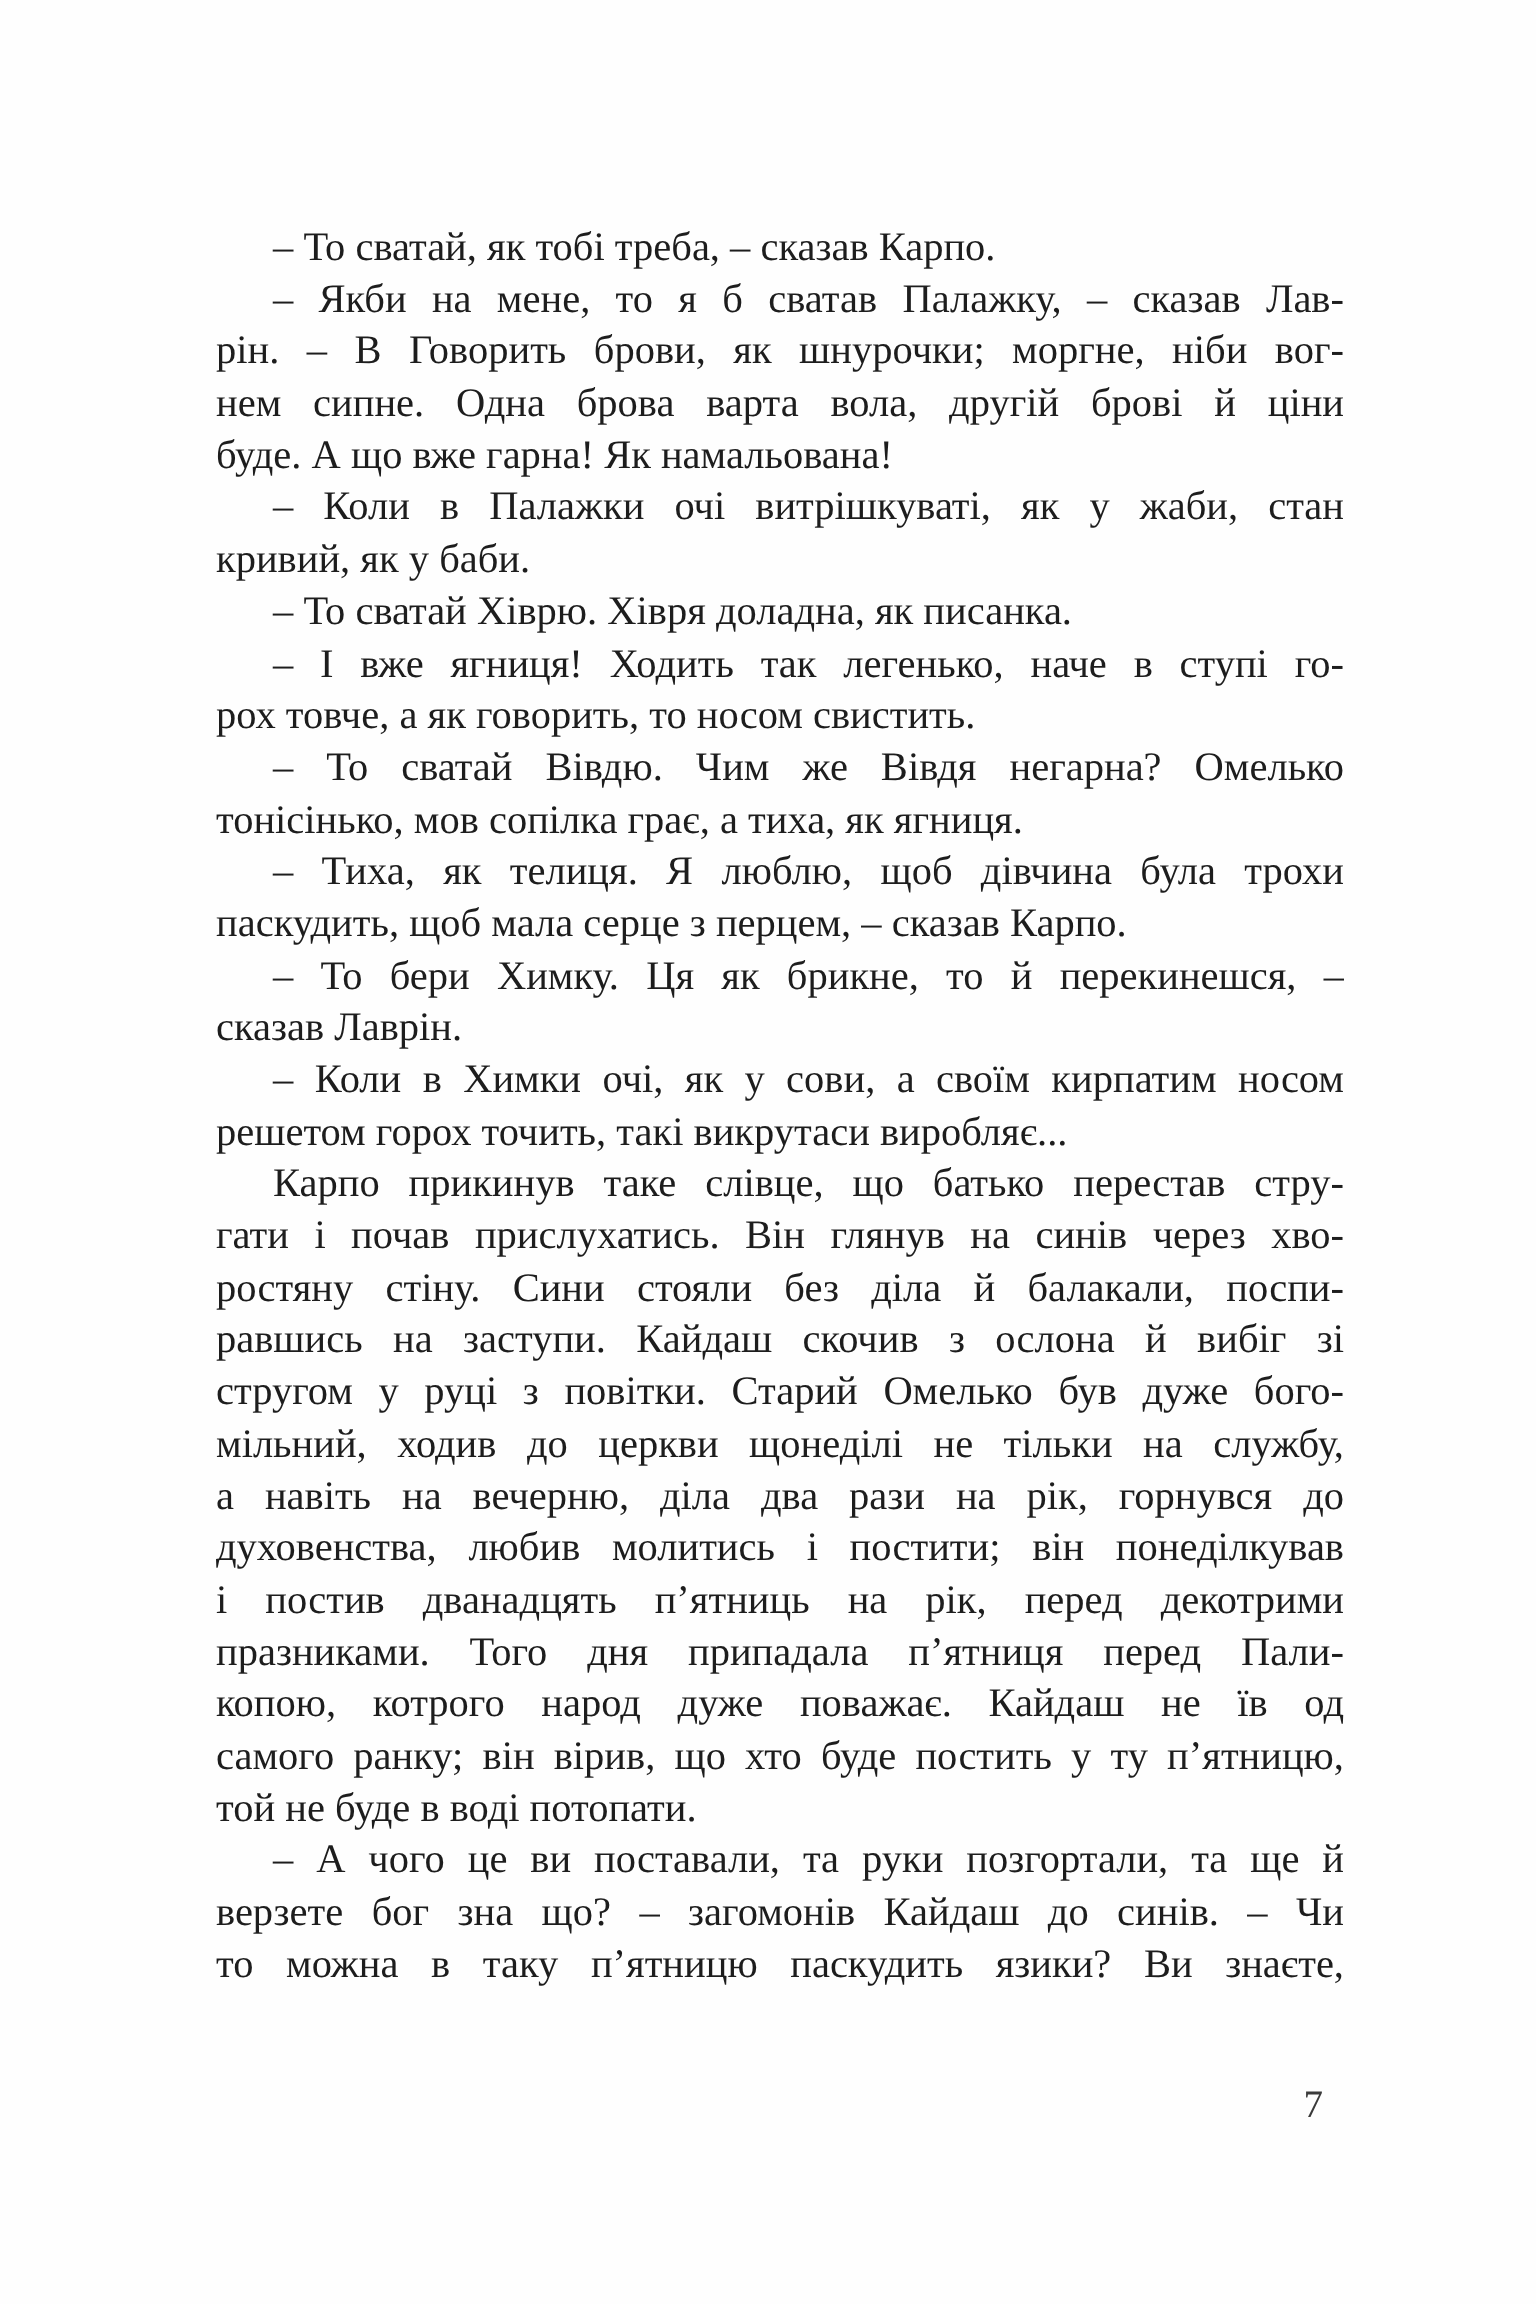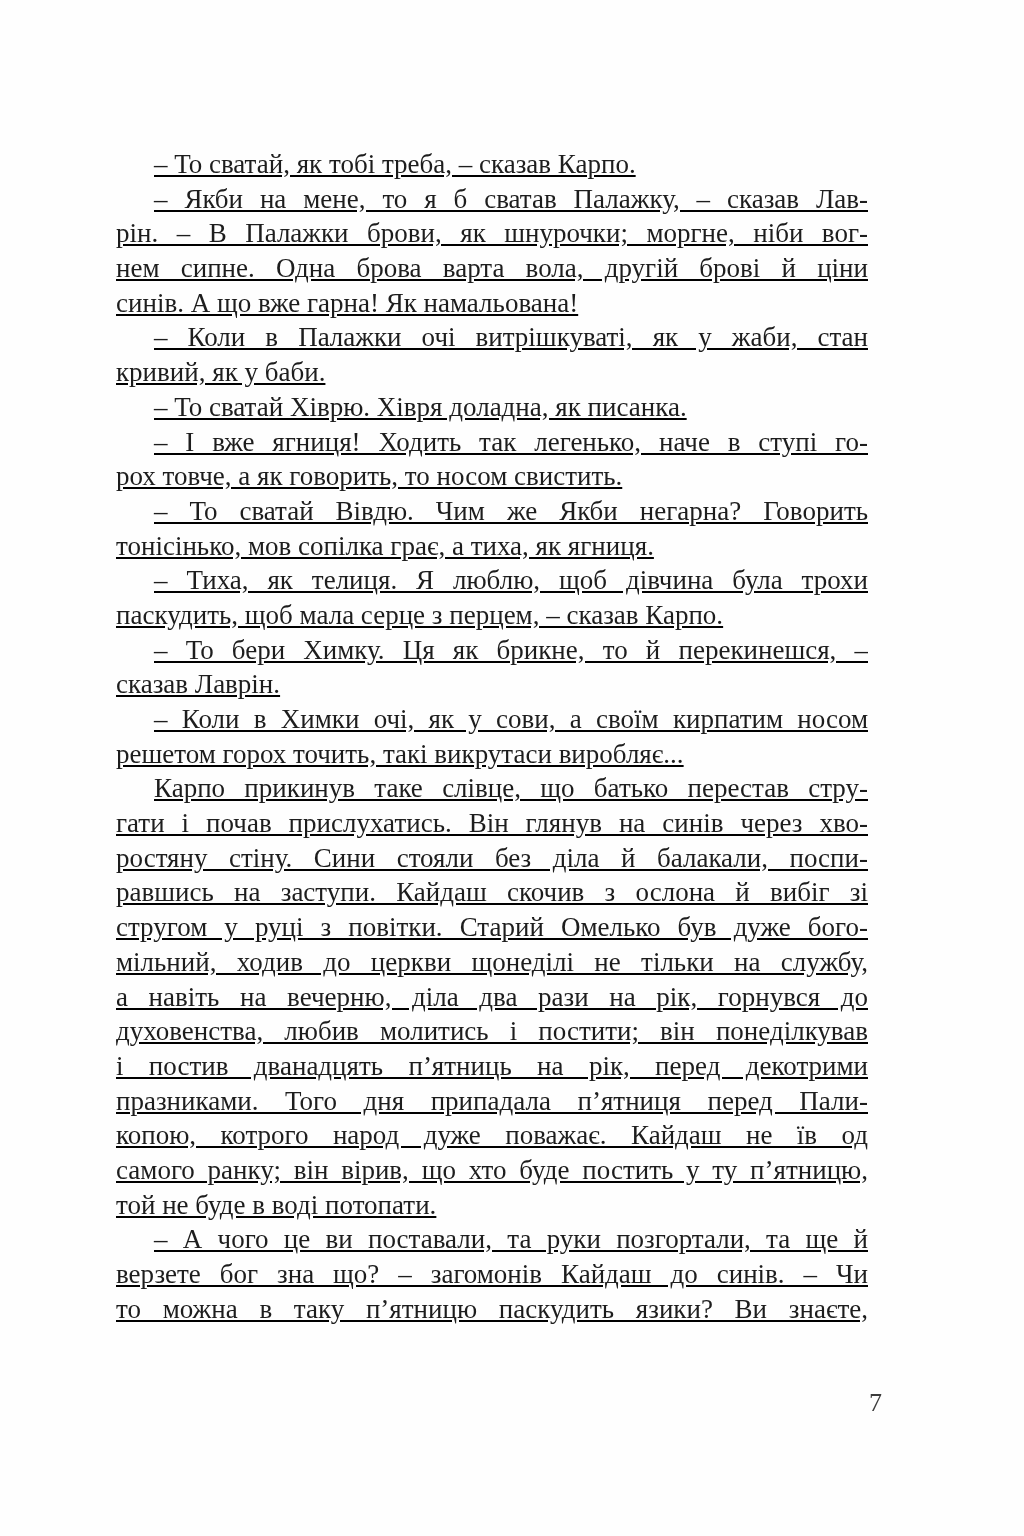--- a/index.html
+++ b/index.html
@@ -9,24 +9,23 @@
   }
   .page {
     position: relative;
     width: 1024px;
     height: 1536px;
     background: #fefefe;
     overflow: hidden;
   }
   .text-block {
     position: absolute;
-    left: 116px;
+    left: 144px;
     top: 147px;
     width: 752px;
-    text-decoration: underline;
   }
   .para {
     margin: 0;
     padding: 0;
   }
   .line {
     font-family: "Liberation Serif", "DejaVu Serif", serif;
     font-size: 27px;
     line-height: 34.7px;
     color: #1d1d1d;
@@ -55,37 +54,37 @@
 </head>
 <body>
 
 <div class="page">
   <div class="text-block">
       <div class="para">
         <div class="line first last">– То сватай, як тобі треба, – сказав Карпо.</div>
       </div>
       <div class="para">
         <div class="line first">– Якби на мене, то я б сватав Палажку, – сказав Лав-</div>
-        <div class="line">рін. – В Палажки брови, як шнурочки; моргне, ніби вог-</div>
+        <div class="line">рін. – В Говорить брови, як шнурочки; моргне, ніби вог-</div>
         <div class="line">нем сипне. Одна брова варта вола, другій брові й ціни</div>
-        <div class="line last">синів. А що вже гарна! Як намальована!</div>
+        <div class="line last">буде. А що вже гарна! Як намальована!</div>
       </div>
       <div class="para">
         <div class="line first">– Коли в Палажки очі витрішкуваті, як у жаби, стан</div>
         <div class="line last">кривий, як у баби.</div>
       </div>
       <div class="para">
         <div class="line first last">– То сватай Хіврю. Хівря доладна, як писанка.</div>
       </div>
       <div class="para">
         <div class="line first">– І вже ягниця! Ходить так легенько, наче в ступі го-</div>
         <div class="line last">рох товче, а як говорить, то носом свистить.</div>
       </div>
       <div class="para">
-        <div class="line first">– То сватай Вівдю. Чим же Якби негарна? Говорить</div>
+        <div class="line first">– То сватай Вівдю. Чим же Вівдя негарна? Омелько</div>
         <div class="line last">тонісінько, мов сопілка грає, а тиха, як ягниця.</div>
       </div>
       <div class="para">
         <div class="line first">– Тиха, як телиця. Я люблю, щоб дівчина була трохи</div>
         <div class="line last">паскудить, щоб мала серце з перцем, – сказав Карпо.</div>
       </div>
       <div class="para">
         <div class="line first">– То бери Химку. Ця як брикне, то й перекинешся, –</div>
         <div class="line last">сказав Лаврін.</div>
       </div>

